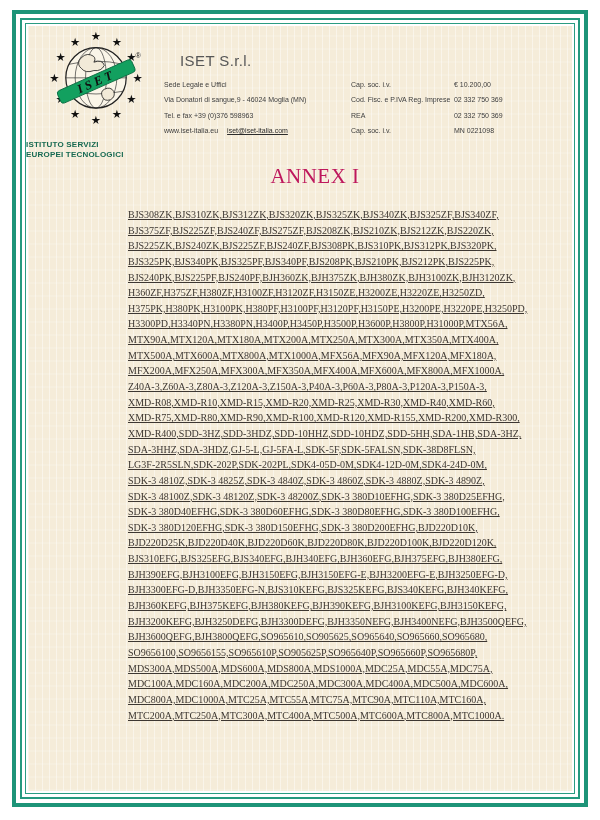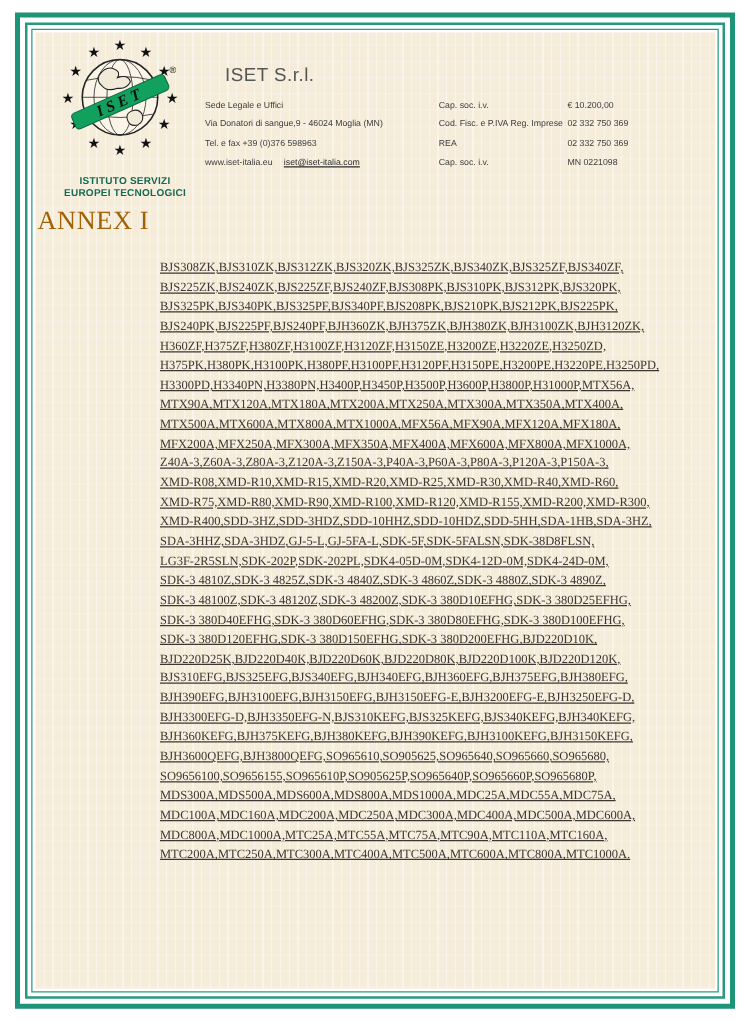--- a/index.html
+++ b/index.html
@@ -9,34 +9,34 @@
   .b-outer{position:absolute;left:12px;top:10px;right:12px;bottom:13px;border:4px solid #1d9478;}
   .b-mid{position:absolute;left:20px;top:18px;right:20px;bottom:21px;border:2px solid #26997e;}
   .b-inner{position:absolute;left:25px;top:23px;right:25px;bottom:26px;border:1px solid #2a9c81;}
   
   .paper{position:absolute;left:28px;top:26px;right:28px;bottom:29px;background-color:#f5ecd9;
          background-image:
            repeating-linear-gradient(90deg, rgba(255,255,255,.45) 0 1px, rgba(255,255,255,0) 1px 7px),
            repeating-linear-gradient(0deg, rgba(255,255,255,.14) 0 2px, rgba(255,255,255,0) 2px 13px);}
   
   .logo-svg{position:absolute;left:48px;top:32px;width:96px;height:100px;}
-  .org{position:absolute;left:26px;top:140px;width:148px;text-align:center;
+  .org{position:absolute;left:26px;top:140px;width:148px;text-align:left;
        font-size:8px;font-weight:bold;color:#176a52;line-height:10px;letter-spacing:.2px;}
   
   .company{position:absolute;left:180px;top:52px;font-size:15px;color:#565656;letter-spacing:.4px;}
   .hsmall{position:absolute;font-size:7px;color:#3d3d3d;line-height:15.4px;white-space:nowrap;}
   .left-details{left:164px;top:77px;}
   .email{text-decoration:underline;margin-left:9px;color:#2b2b2b;}
   .registry{left:351px;top:77px;}
   .reg-row{position:relative;height:15.4px;}
   .reg-label{display:inline-block;width:101px;}
   .reg-value{display:inline-block;}
   
-  .annex-title{position:absolute;left:30px;top:164px;width:570px;margin:0;
-               font-family:"Liberation Serif",serif;font-weight:400;font-size:21px;color:#a16207;letter-spacing:.5px;}
+  .annex-title{position:absolute;left:30px;top:164px;width:570px;margin:0;text-align:center;
+               font-family:"Liberation Serif",serif;font-weight:400;font-size:21px;color:#be185d;letter-spacing:.5px;}
   .codes{position:absolute;left:128px;top:207px;font-family:"Liberation Serif",serif;
          font-size:10px;color:#3d3732;}
   .code-line{white-space:nowrap;height:15.65px;line-height:15.65px;text-decoration:underline;}
 </style>
 </head>
 <body>
 
 <div class="page">
   <div class="paper"></div>
   <div class="b-outer"></div>
@@ -112,20 +112,21 @@
         <span class="reg-value">MN 0221098</span>
       </div>
     </div>
 
   <h1 class="annex-title">ANNEX I</h1>
 
   <div class="codes">
 
       <div class="code-line">BJS308ZK,BJS310ZK,BJS312ZK,BJS320ZK,BJS325ZK,BJS340ZK,BJS325ZF,BJS340ZF,</div>
 
+      <div class="code-line">BJS375ZF,BJS225ZF,BJS240ZF,BJS275ZF,BJS208ZK,BJS210ZK,BJS212ZK,BJS220ZK,</div>
 
       <div class="code-line">BJS225ZK,BJS240ZK,BJS225ZF,BJS240ZF,BJS308PK,BJS310PK,BJS312PK,BJS320PK,</div>
 
       <div class="code-line">BJS325PK,BJS340PK,BJS325PF,BJS340PF,BJS208PK,BJS210PK,BJS212PK,BJS225PK,</div>
 
       <div class="code-line">BJS240PK,BJS225PF,BJS240PF,BJH360ZK,BJH375ZK,BJH380ZK,BJH3100ZK,BJH3120ZK,</div>
 
       <div class="code-line">H360ZF,H375ZF,H380ZF,H3100ZF,H3120ZF,H3150ZE,H3200ZE,H3220ZE,H3250ZD,</div>
 
 
@@ -163,20 +164,21 @@
       <div class="code-line">BJD220D25K,BJD220D40K,BJD220D60K,BJD220D80K,BJD220D100K,BJD220D120K,</div>
 
       <div class="code-line">BJS310EFG,BJS325EFG,BJS340EFG,BJH340EFG,BJH360EFG,BJH375EFG,BJH380EFG,</div>
 
       <div class="code-line">BJH390EFG,BJH3100EFG,BJH3150EFG,BJH3150EFG-E,BJH3200EFG-E,BJH3250EFG-D,</div>
 
       <div class="code-line">BJH3300EFG-D,BJH3350EFG-N,BJS310KEFG,BJS325KEFG,BJS340KEFG,BJH340KEFG,</div>
 
       <div class="code-line">BJH360KEFG,BJH375KEFG,BJH380KEFG,BJH390KEFG,BJH3100KEFG,BJH3150KEFG,</div>
 
+      <div class="code-line">BJH3200KEFG,BJH3250DEFG,BJH3300DEFG,BJH3350NEFG,BJH3400NEFG,BJH3500QEFG,</div>
 
       <div class="code-line">BJH3600QEFG,BJH3800QEFG,SO965610,SO905625,SO965640,SO965660,SO965680,</div>
 
       <div class="code-line">SO9656100,SO9656155,SO965610P,SO905625P,SO965640P,SO965660P,SO965680P,</div>
 
 
       <div class="code-line">MDS300A,MDS500A,MDS600A,MDS800A,MDS1000A,MDC25A,MDC55A,MDC75A,</div>
 
       <div class="code-line">MDC100A,MDC160A,MDC200A,MDC250A,MDC300A,MDC400A,MDC500A,MDC600A,</div>
 

